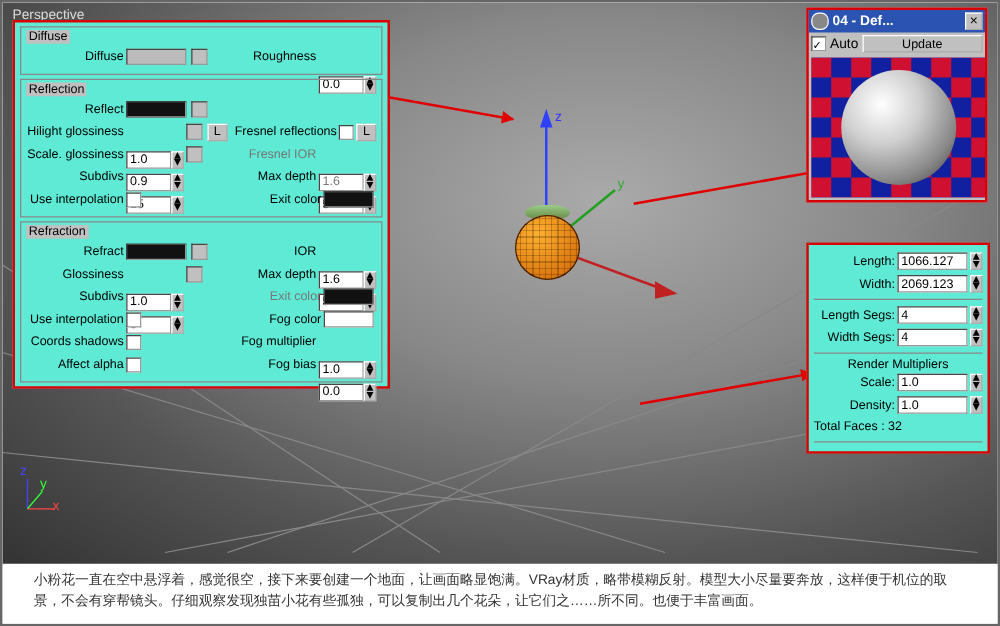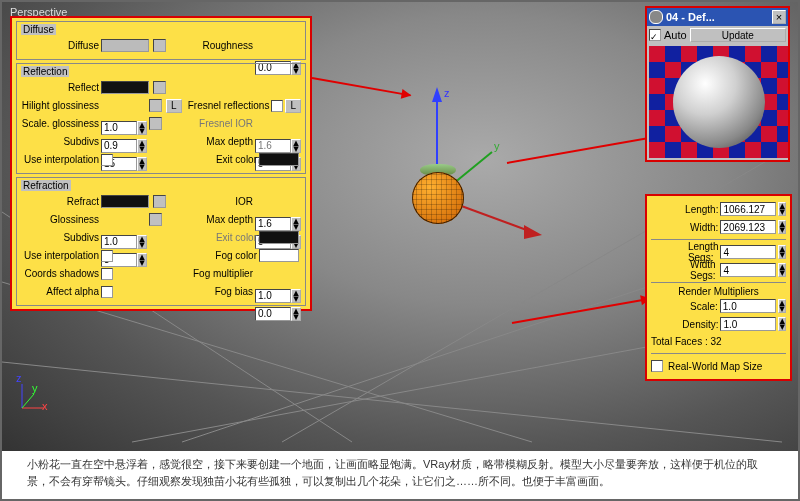--- a/index.html
+++ b/index.html
@@ -3,39 +3,39 @@
 <meta charset="utf-8">
 <style>
 * { box-sizing: border-box; margin: 0; padding: 0; font-family: SimSun, Arial, sans-serif; font-size: 11px; }
 body { width: 800px; height: 501px; background: #fff; position: relative; overflow: hidden; border: 2px solid #666; }
 .viewport { position: absolute; top: 0; left: 0; width: 800px; height: 450px; background: radial-gradient(ellipse at 60% 35%, #aaa 0%, #888 35%, #555 70%, #333 100%); }
 .vp-label { position: absolute; top: 4px; left: 8px; color: #ddd; font-size: 11px; }
 .grid { position: absolute; inset: 0; pointer-events: none; }
 .grid line { stroke: #888; stroke-width: 1; }
 .caption { position: absolute; bottom: 0; left: 0; width: 800px; height: 48px; background: #fff; padding: 5px 25px; color: #333; line-height: 1.5; font-size: 11px; }
 
-.panel { position: absolute; background: #fde047; border: 2px solid #d80000; }
+.panel { position: absolute; background: #5eead4; border: 2px solid #d80000; }
 .panel-left { top: 14px; left: 8px; width: 302px; }
 .section { border: 1px solid #888; margin: 3px 4px; padding: 2px 4px 4px; position: relative; }
 .section-title { position: relative; top: -1px; background: #c0c0c0; font-size: 10px; padding: 0 2px; display: inline; }
 .row { display: flex; align-items: center; height: 17px; margin: 1px 0; gap: 2px; }
 .label { text-align: right; width: 78px; font-size: 10px; color: #000; }
 .swatch { width: 48px; height: 13px; background: #111; border: 1px inset #999; margin-right: 2px; }
 .mini { width: 13px; height: 13px; }
 .spinner { display: flex; align-items: center; margin-top: 44px; }
 .spinner input { width: 36px; height: 14px; font-size: 10px; padding: 0 2px; border: 1px inset #999; background: #fff; }
 .spinbtn { width: 10px; height: 14px; background: #c0c0c0; border: 1px outset #fff; font-size: 6px; line-height: 4px; display: flex; flex-direction: column; }
 .spinbtn span { flex: 1; text-align: center; }
 .cb { width: 12px; height: 12px; background: #fff; border: 1px inset #999; }
 .cb.checked::after { content: '✓'; font-size: 9px; line-height: 10px; }
 .btn { background: #c0c0c0; border: 1px outset #fff; padding: 0 4px; height: 14px; font-size: 10px; }
 
 .panel-right { top: 192px; right: 6px; width: 147px; padding: 4px; }
 .pr-row { display: flex; align-items: center; justify-content: flex-end; height: 18px; gap: 2px; }
-.pr-label { font-size: 10px; padding-left: 39px; }
+.pr-label { font-size: 10px; }
 .pr-row input { width: 56px; height: 14px; font-size: 10px; border: 1px inset #999; background: #fff; padding: 0 2px; }
 .hr { border-top: 1px solid #888; margin: 3px 0; }
 
 .def-win { position: absolute; top: 4px; right: 8px; width: 145px; background: #c0c0c0; border: 2px solid #d80000; }
 .titlebar { background: #2b54b2; color: #fff; height: 18px; display: flex; align-items: center; padding: 0 2px; gap: 3px; }
 .tb-icon { width: 14px; height: 14px; background: #888; border: 1px solid #fff; border-radius: 6px; }
 .tb-close { width: 14px; height: 14px; background: #c0c0c0; color: #000; text-align: center; line-height: 12px; border: 1px outset #fff; }
 .def-top { display: flex; align-items: center; padding: 2px; gap: 3px; }
 .preview { width: 139px; height: 112px; margin: 2px; background: repeating-conic-gradient(#1020a0 0 25%, #d01030 0 50%) 0 0/32px 32px; position: relative; display: flex; align-items: center; justify-content: center; }
 .ball { width: 92px; height: 92px; border-radius: 50%; background: radial-gradient(circle at 35% 30%, #fff 0%, #d0d0d0 35%, #888 70%, #333 100%); }
@@ -336,19 +336,15 @@
   <div class="pr-row">
       <span class="pr-label">Density:</span>
       <input value="1.0" style="">
       <div class="spinbtn">
         <span>▴</span>
         <span>▾</span>
       </div>
     </div>
   <div style="font-size:10px;padding:3px 0">Total Faces : 32</div>
   <div class="hr"></div>
-  <div class="pr-row" style="justify-content:flex-start">
-      <div class="cb"></div>
-      <span style="font-size:10px;margin-left:3px">Real-World Map Size</span>
-    </div>
 </div>
 
 <div class="caption">小粉花一直在空中悬浮着，感觉很空，接下来要创建一个地面，让画面略显饱满。VRay材质，略带模糊反射。模型大小尽量要奔放，这样便于机位的取景，不会有穿帮镜头。仔细观察发现独苗小花有些孤独，可以复制出几个花朵，让它们之……所不同。也便于丰富画面。</div>
 
 </body></html>

